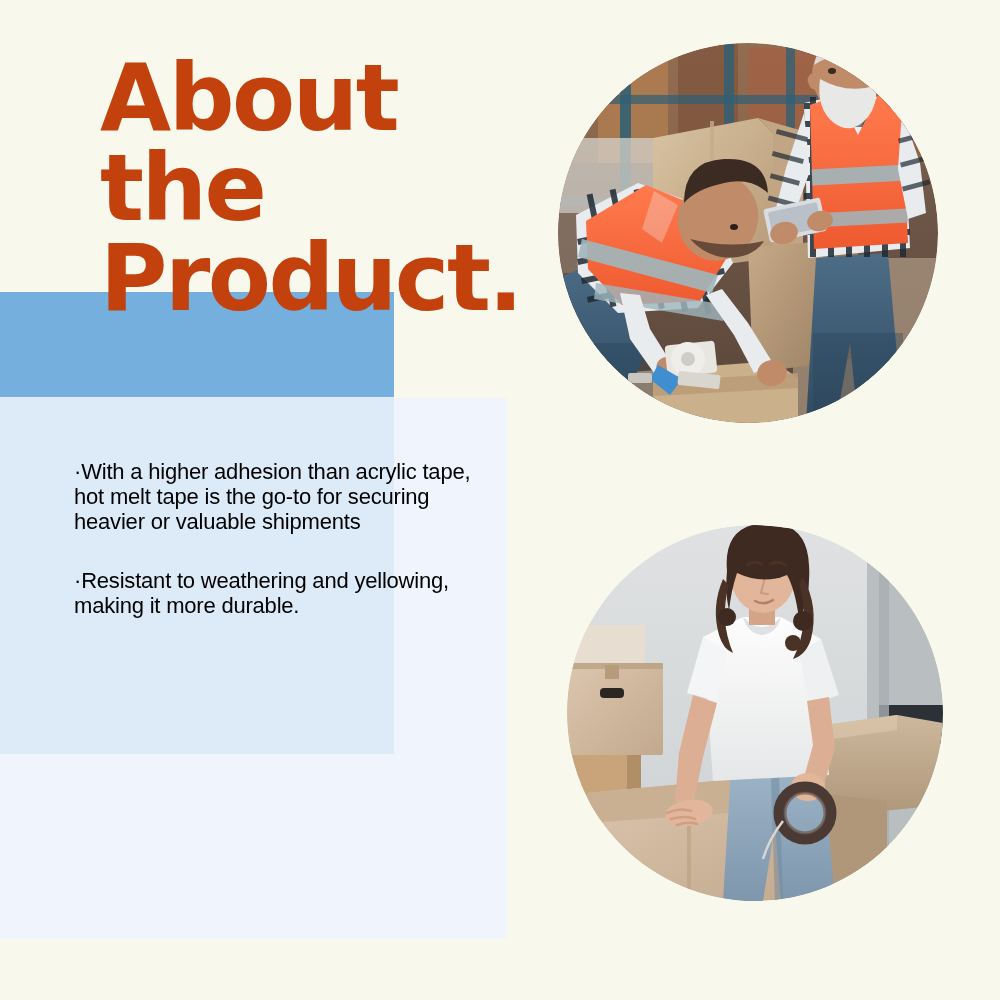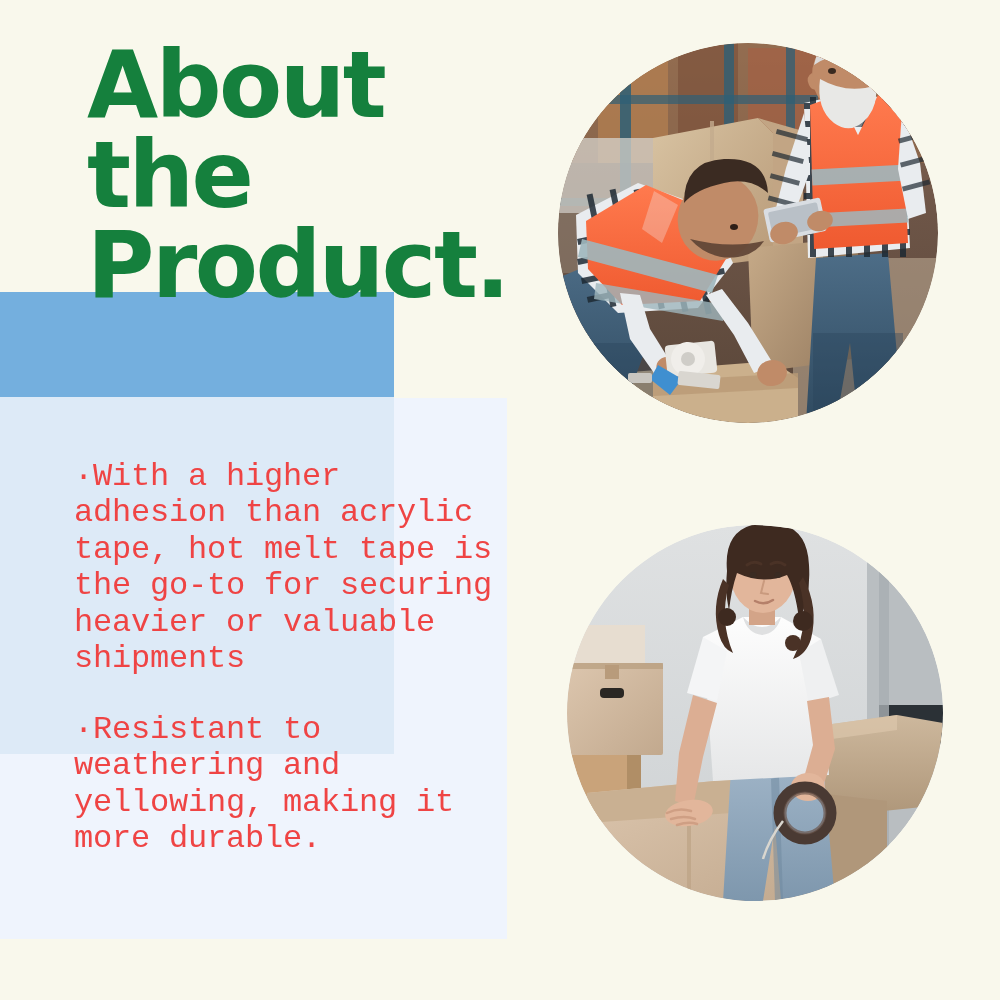--- a/index.html
+++ b/index.html
@@ -47,44 +47,44 @@
     height: 105px;
     background: #74AFDE;
   }
 
   
   #heading {
     position: absolute;
     left: 84px;
     top: 38px;
     width: 470px;
-    margin: 3px;
+    margin: 16px;
     font-family: "DejaVu Sans", sans-serif;
     font-weight: bold;
     font-size: 92px;
     line-height: 0.98;
     letter-spacing: -2.5px;
-    color: #15803d;
+    color: #c2410c;
     -webkit-font-smoothing: antialiased;
   }
 
   
   #bullets {
     position: absolute;
     left: 74px;
     top: 459px;
     width: 420px;
   }
   .bullet {
     margin: 0 0 34px 0;
-    font-family: Liberation Mono, monospace;
+    font-family: Liberation Sans, sans-serif;
     font-weight: 400;
-    font-size: 32px;
+    font-size: 22px;
     line-height: 1.14;
-    color: #ef4444;
+    color: #000000;
     letter-spacing: -0.2px;
   }
   .bullet:last-child {
     margin-bottom: 12px;
   }
 
   
   .photo-circle {
     position: absolute;
     border-radius: 50%;

